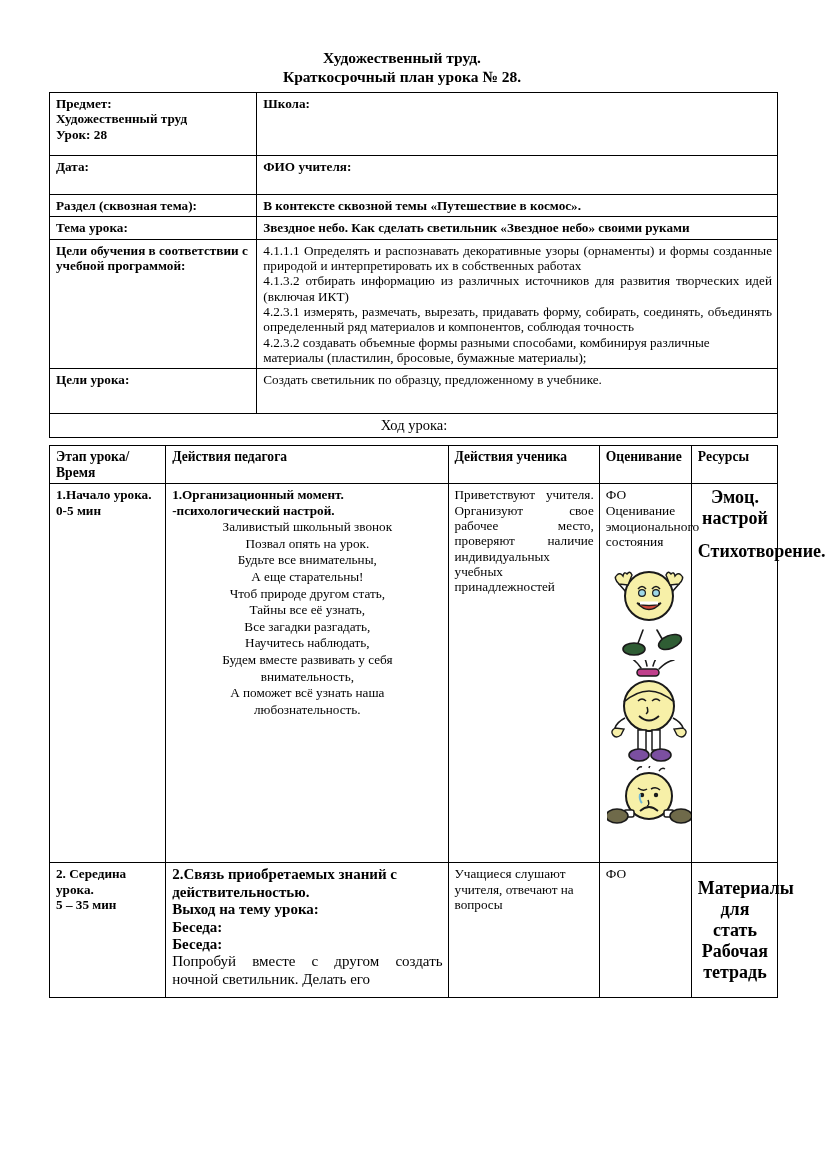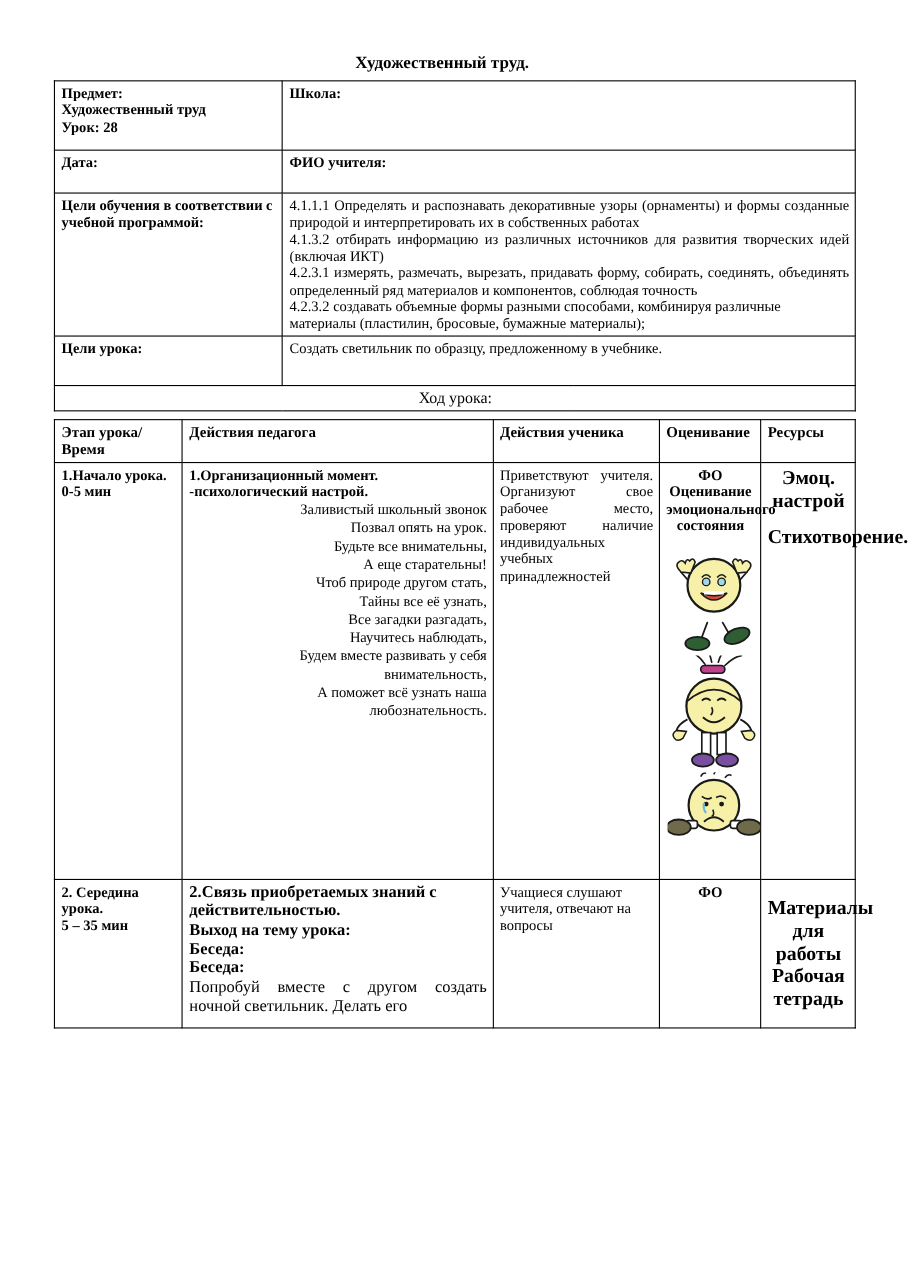--- a/index.html
+++ b/index.html
@@ -68,33 +68,33 @@
   .s5 { width: 86px; }
 
   .hdr td {
     text-align: left;
     font-weight: bold;
     font-size: 13.6px;
     padding: 4px 2px;
   }
 
   .poem {
-    text-align: right;
+    text-align: center;
     font-size: 13.2px;
     line-height: 1.26;
     margin-top: 1px;
   }
   .poem div { white-space: nowrap; }
 
   .stu { font-size: 13.2px; line-height: 1.26; }
   .stu .just { text-align: justify; text-align-last: left; }
 
   .assess {
-    text-align: center;
-    font-weight: bold;
+    text-align: left;
+    font-weight: normal;
     font-size: 13.4px;
     line-height: 1.2;
   }
   .res {
     text-align: center;
     font-weight: bold;
     font-size: 18px;
     line-height: 1.25;
   }
   .res .sp { display: block; height: 12px; }
@@ -109,20 +109,21 @@
   .mid-teacher { font-size: 15px; line-height: 1.3; }
   .mid-teacher .b { display: block; }
 </style>
 </head>
 <body>
 
 <div class="page">
 
   <div class="doc-title">
     <div>Художественный труд.</div>
+    <div>Краткосрочный план урока № 28.</div>
   </div>
 
   <table class="grid">
     <colgroup>
       <col class="c-label">
         <col class="c-mid">
         <col class="c-right">
     </colgroup>
     <tbody>
       <tr>
@@ -134,20 +135,36 @@
         <td class="b" colspan="2">
           <span>Школа:</span>
         </td>
       </tr>
       <tr>
         <td class="b" style="height:32px">
           <span>Дата:</span>
         </td>
         <td class="b" colspan="2">
           <span>ФИО учителя:</span>
+        </td>
+      </tr>
+      <tr>
+        <td class="b">
+          <span>Раздел (сквозная тема):</span>
+        </td>
+        <td class="b" colspan="2">
+          <span>В контексте сквозной темы  «Путешествие в космос».</span>
+        </td>
+      </tr>
+      <tr>
+        <td class="b">
+          <span>Тема урока:</span>
+        </td>
+        <td class="b just" colspan="2">
+          <span>Звездное небо. Как сделать светильник «Звездное небо» своими руками</span>
         </td>
       </tr>
       <tr>
         <td class="b">
           <span>Цели обучения в соответствии с учебной программой:</span>
         </td>
         <td colspan="2">
           <div class="just">4.1.1.1 Определять и  распознавать декоративные узоры (орнаменты) и формы созданные природой и интерпретировать их в собственных работах</div>
           <div class="just">4.1.3.2 отбирать информацию из различных источников для развития творческих идей (включая ИКТ)</div>
           <div class="just">4.2.3.1 измерять, размечать, вырезать, придавать форму, собирать, соединять, объединять определенный ряд материалов и компонентов, соблюдая точность</div>
@@ -319,20 +336,20 @@
           <div class="just">Попробуй вместе с другом создать ночной светильник. Делать его</div>
         </td>
         <td class="stu">
           <div>Учащиеся слушают учителя, отвечают на вопросы</div>
         </td>
         <td class="assess">
           <div>ФО</div>
         </td>
         <td class="res">
           <span class="sp"></span>
-          <div>Материалы для работы</div>
+          <div>Материалы для стать</div>
           <div>Рабочая тетрадь</div>
         </td>
       </tr>
     </tbody>
   </table>
 
 </div>
 
 </body></html>

